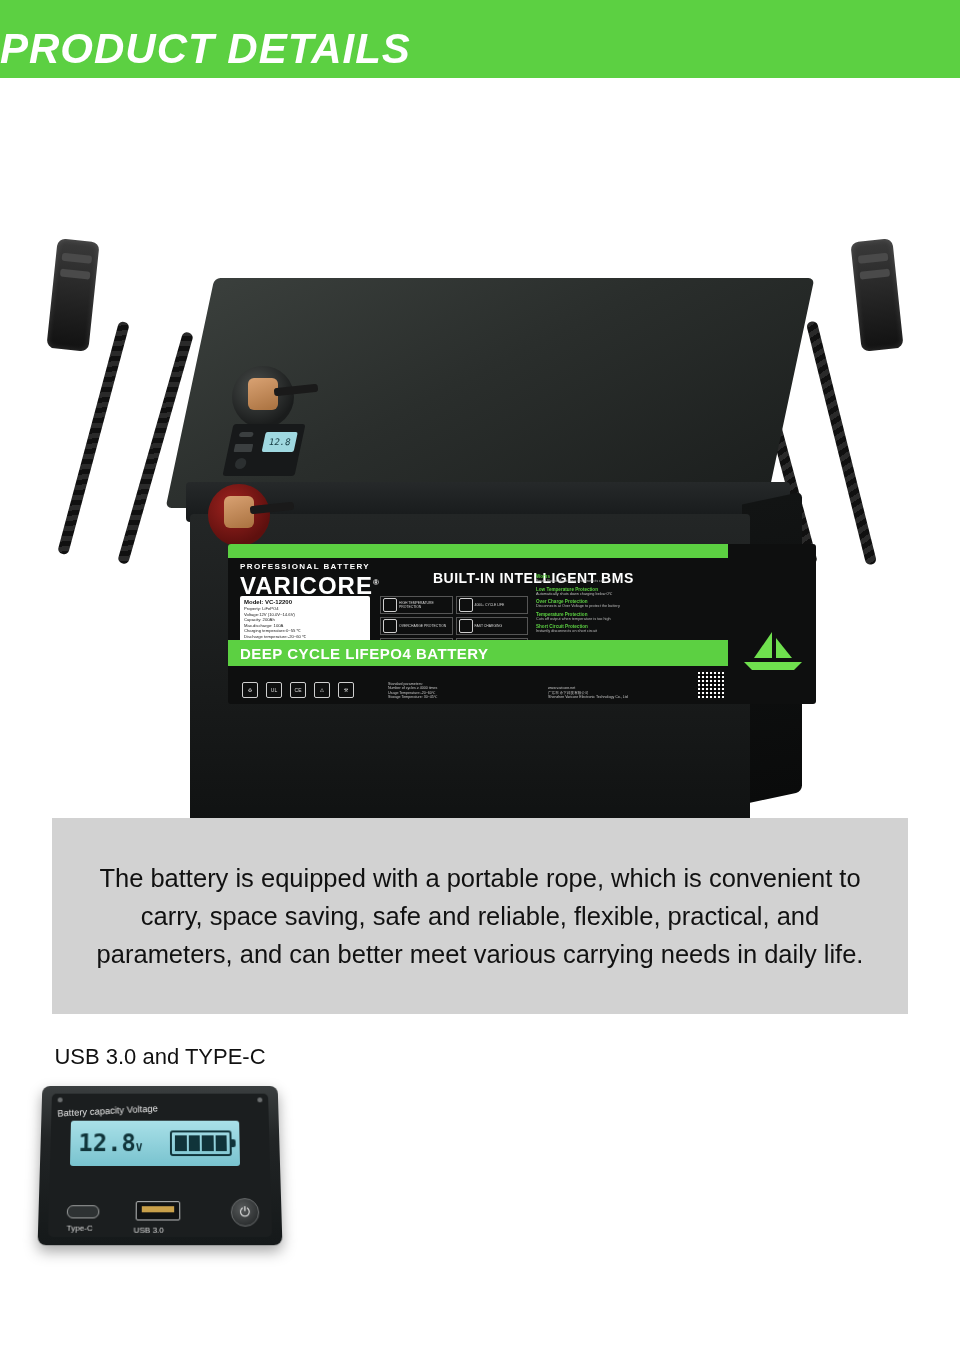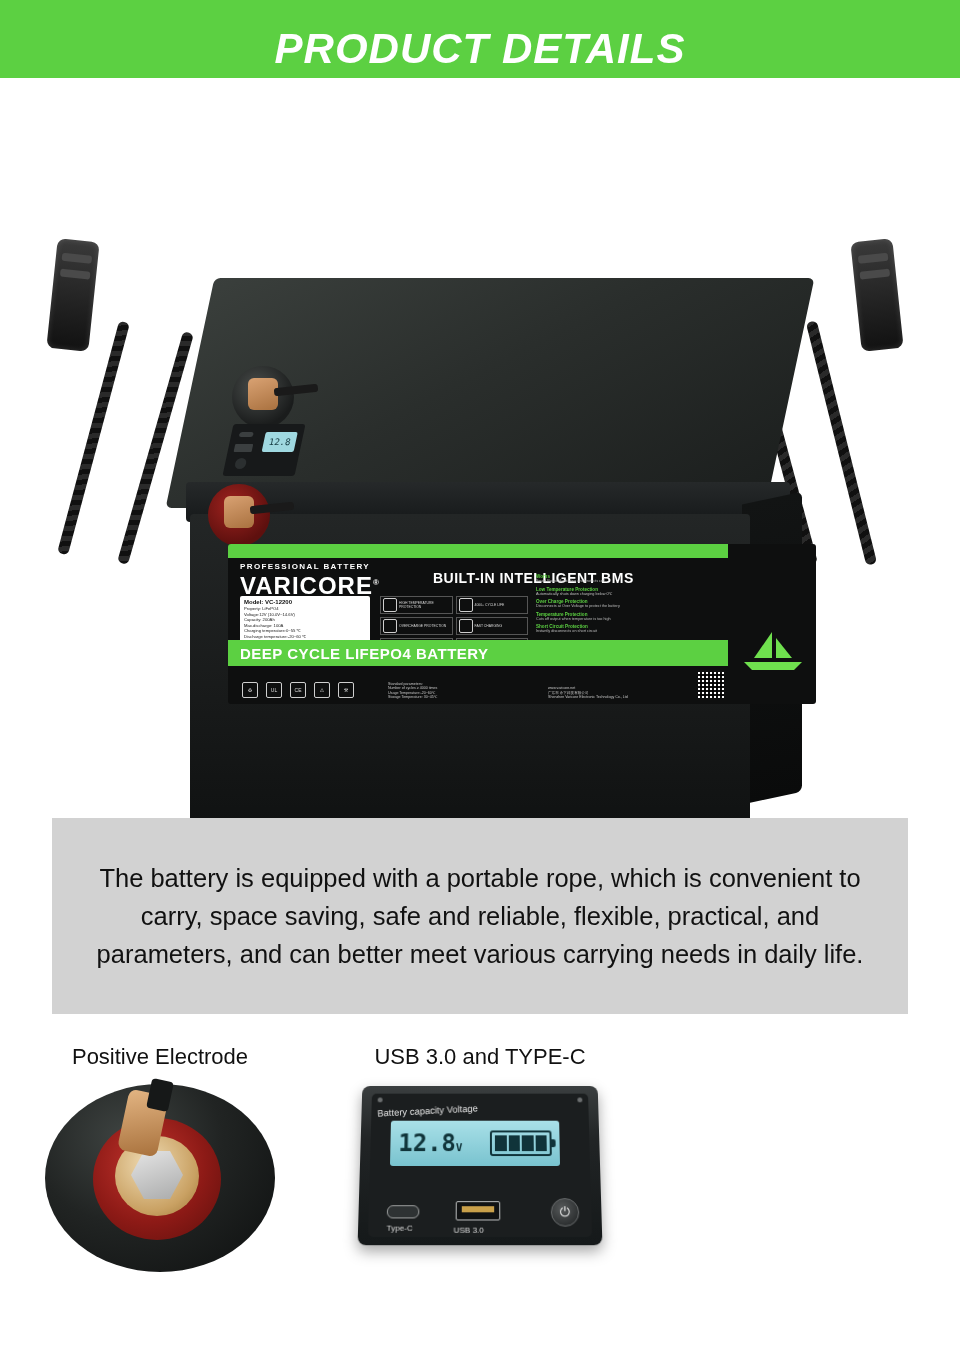--- a/index.html
+++ b/index.html
@@ -17,21 +17,21 @@
 
   
   .header-banner {
     position: absolute;
     left: 0; top: 0;
     width: 960px;
     height: 98px;
     background: #5cd042;
     display: flex;
     align-items: center;
-    justify-content: center;
+    justify-content: flex-start;
   }
   .header-title {
     font-size: 42px;
     font-weight: bold;
     font-style: italic;
     color: #ffffff;
     letter-spacing: 1px;
   }
 
   
@@ -729,33 +729,20 @@
     <div class="qr"></div>
   </div>
 </div>
 
 <div class="desc-box">
   <div class="desc-text">The battery is equipped with a portable rope, which is convenient to carry, space saving, safe and reliable, flexible, practical, and parameters, and can better meet various carrying needs in daily life.</div>
 </div>
 
 <div class="cols">
 
-  <div class="col">
-    <div class="col-title">Positive Electrode</div>
-    <div class="photo">
-      <div class="closeup">
-        <div class="disc"></div>
-        <div class="inner-ring ring-red"></div>
-        <div class="gold"></div>
-        <div class="hex"></div>
-        <div class="copper-tab"></div>
-        <div class="black-clip"></div>
-      </div>
-    </div>
-  </div>
 
   <div class="col">
     <div class="col-title">USB 3.0 and TYPE-C</div>
     <div class="photo">
       <div class="module">
         <div class="face"></div>
         <div class="screw" style="left:16px; top:12px;"></div>
         <div class="screw" style="right:16px; top:12px;"></div>
         <div class="cap-label">Battery capacity Voltage</div>
         <div class="lcd">

